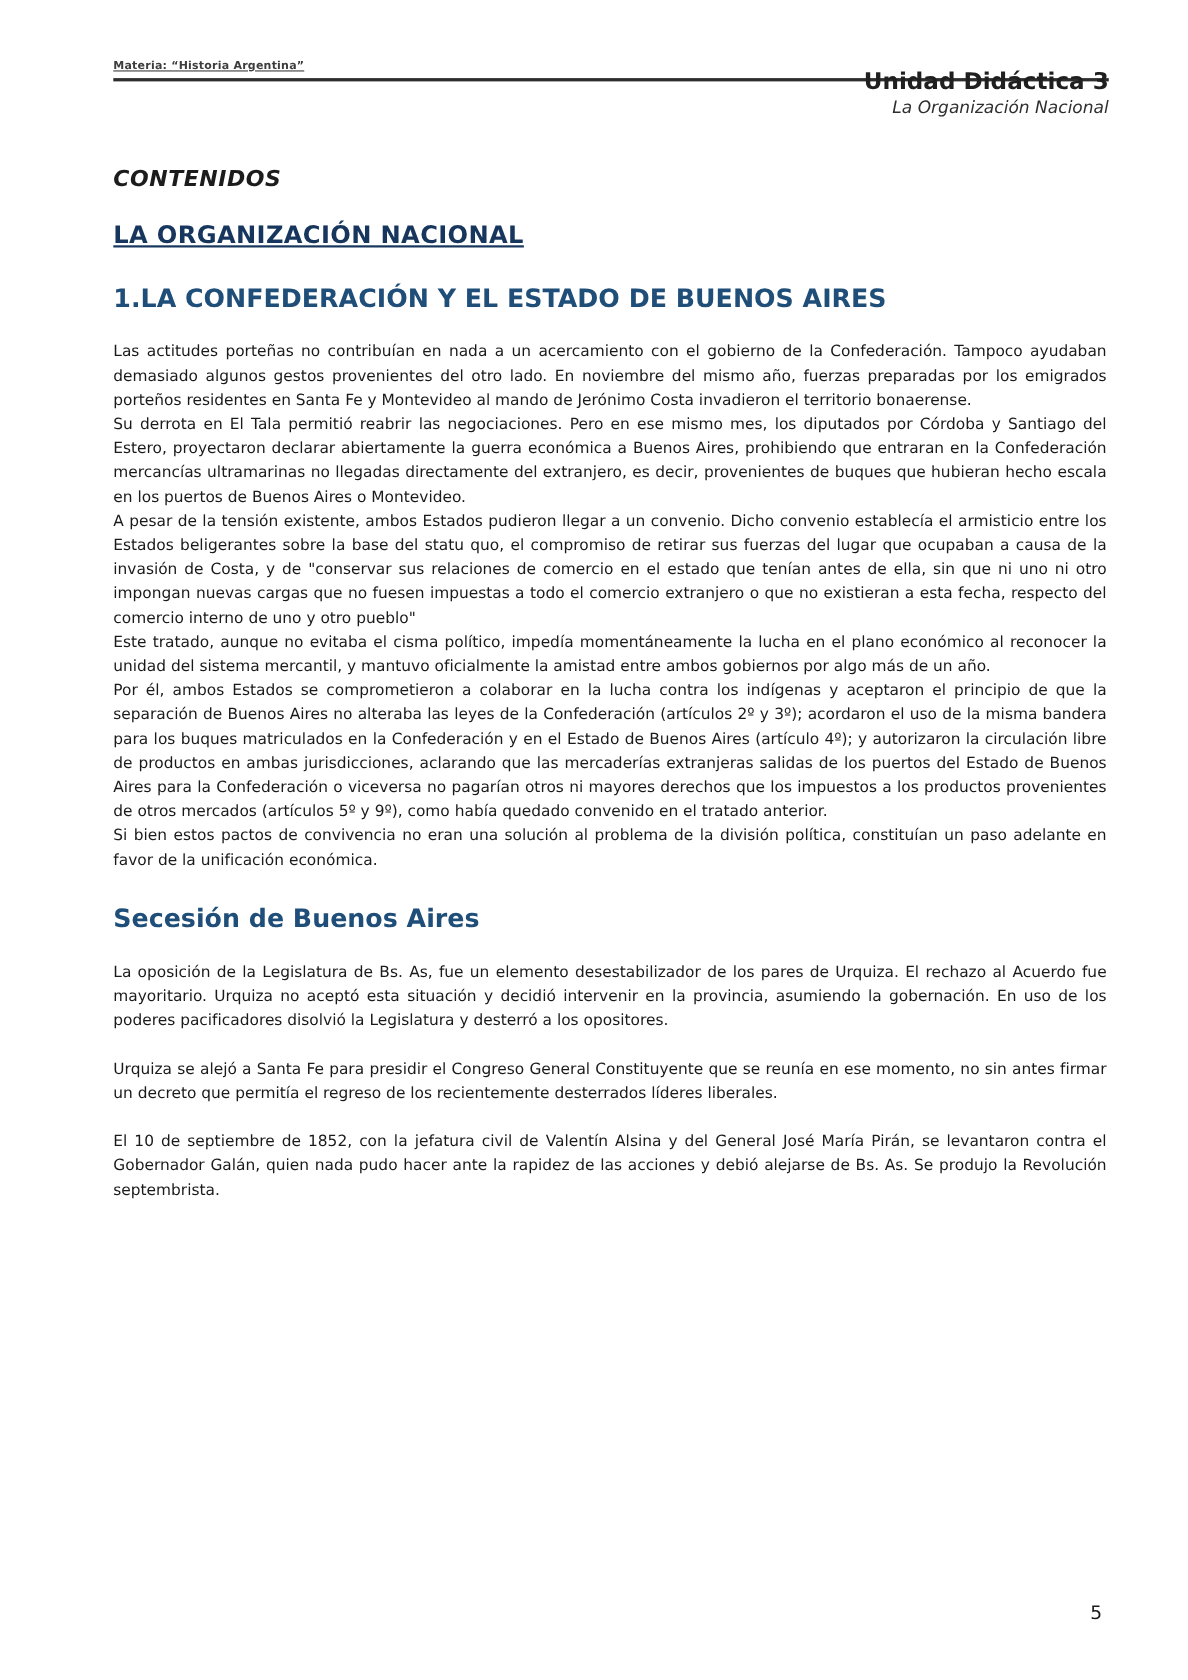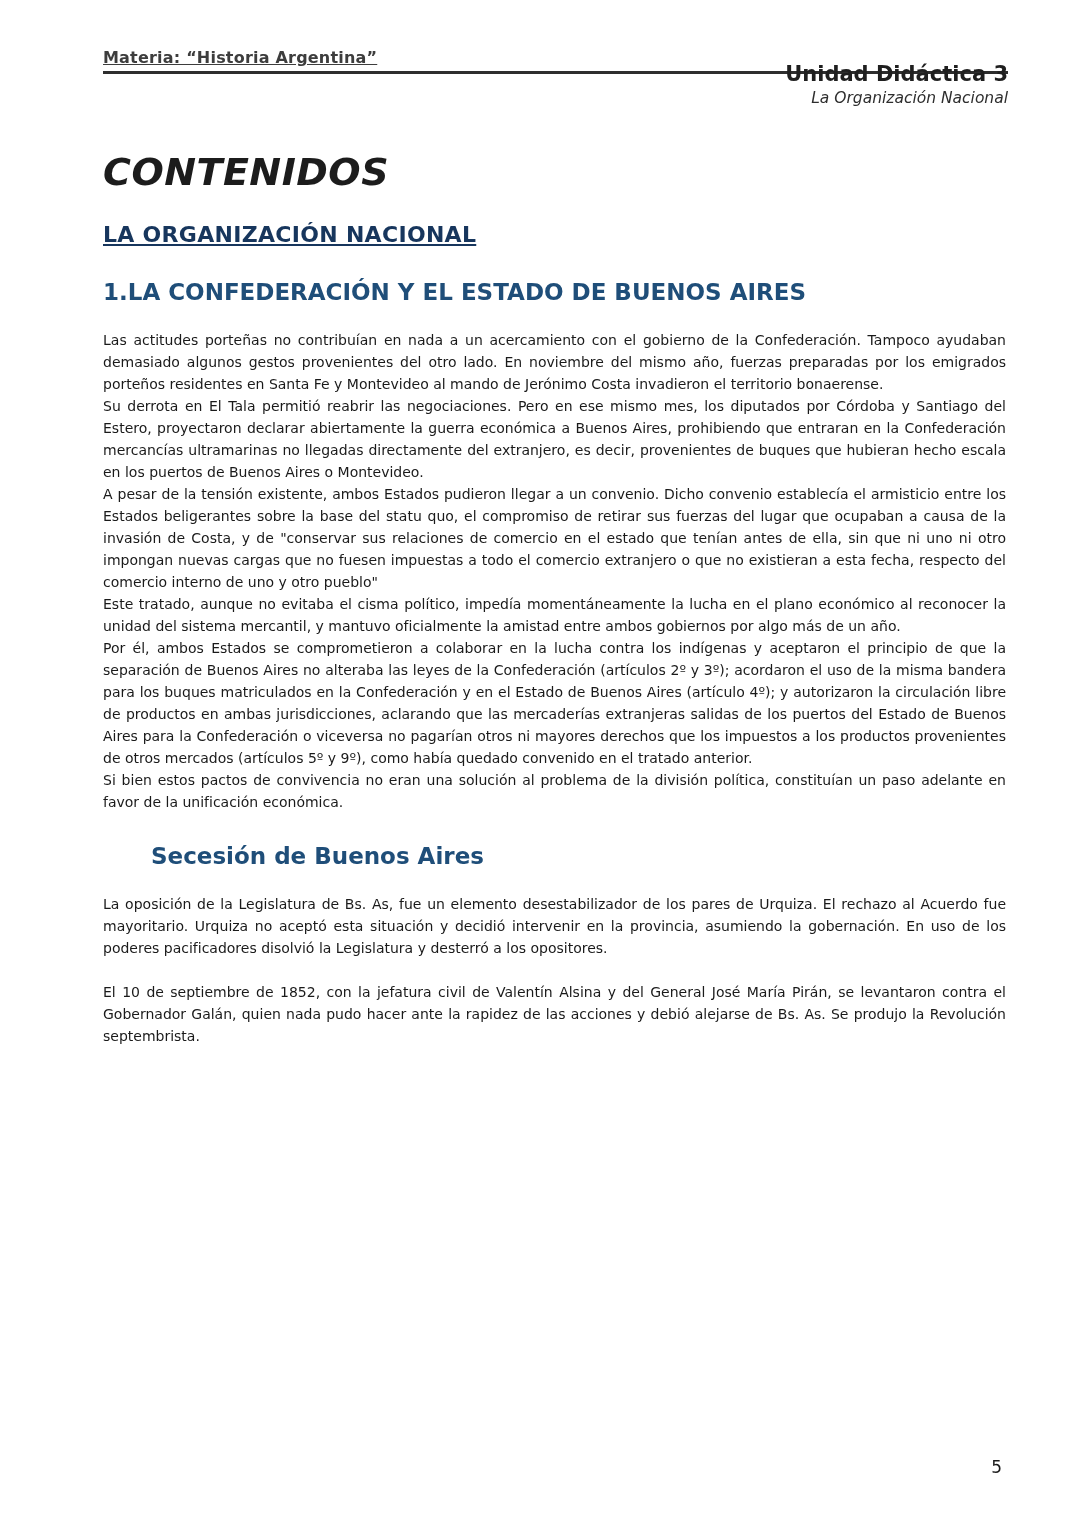--- a/index.html
+++ b/index.html
@@ -22,21 +22,21 @@
     top: 48px;
     left: 103px;
     right: 72px;
   }
   .header-rule {
     border-bottom: 3px solid #2e2e2e;
     padding-bottom: 4px;
   }
   .course-label {
     font-weight: bold;
-    font-size: 16px;
+    font-size: 10px;
     color: #3d3d3d;
     text-decoration: underline;
     letter-spacing: 0.2px;
     margin-top: 24px;
   }
   .header-right {
     text-align: right;
     margin-top: -12px;
   }
   .unit-label {
@@ -53,21 +53,21 @@
   }
 
   
   .doc-body {
     position: absolute;
     top: 150px;
     left: 103px;
     width: 903px;
   }
   .title {
-    font-size: 38px;
+    font-size: 20px;
     font-style: italic;
     font-weight: bold;
     color: #1c1c1c;
     letter-spacing: 0.5px;
   }
   .main-heading {
     margin-top: 28px;
     font-size: 22px;
     font-weight: bold;
     color: #17365d;
@@ -75,21 +75,20 @@
     letter-spacing: 0.3px;
   }
   .section-heading {
     margin-top: 32px;
     font-size: 23px;
     font-weight: bold;
     color: #1f4e79;
   }
   .section-heading.sec2 {
     margin-top: 30px;
-    margin-left: 48px;
   }
   .para-block {
     margin-top: 24px;
     font-size: 14px;
     line-height: 22px;
     text-align: justify;
     color: #1a1a1a;
   }
   .para-block p { margin: 0; }
   .para-block.spaced p + p { margin-top: 22px; }
@@ -133,20 +132,21 @@
         <p>Este tratado, aunque no evitaba el cisma político, impedía momentáneamente la lucha en el plano económico al reconocer la unidad del sistema mercantil, y mantuvo oficialmente la amistad entre ambos gobiernos por algo más de un año.</p>
         <p>Por él, ambos Estados se comprometieron a colaborar en la lucha contra los indígenas y aceptaron el principio de que la separación de Buenos Aires no alteraba las leyes de la Confederación (artículos 2º y 3º); acordaron el uso de la misma bandera para los buques matriculados en la Confederación y en el Estado de Buenos Aires (artículo 4º); y autorizaron la circulación libre de productos en ambas jurisdicciones, aclarando que las mercaderías extranjeras salidas de los puertos del Estado de Buenos Aires para la Confederación o viceversa no pagarían otros ni mayores derechos que los impuestos a los productos provenientes de otros mercados (artículos 5º y 9º), como había quedado convenido en el tratado anterior.</p>
         <p>Si bien estos pactos de convivencia no eran una solución al problema de la división política, constituían un paso adelante en favor de la unificación económica.</p>
       </div>
     </section>
 
     <section>
       <h3 class="section-heading sec2">Secesión de Buenos Aires</h3>
       <div class="para-block spaced">
         <p>La oposición de la Legislatura de Bs. As, fue un elemento desestabilizador de los pares de Urquiza. El rechazo al Acuerdo fue mayoritario. Urquiza no aceptó esta situación y decidió intervenir en la provincia, asumiendo la gobernación. En uso de los poderes pacificadores disolvió la Legislatura y desterró a los opositores.</p>
+        <p>Urquiza se alejó a Santa Fe para presidir el Congreso General Constituyente que se reunía en ese momento, no sin antes firmar un decreto que permitía el regreso de los recientemente desterrados líderes liberales.</p>
         <p>El 10 de septiembre de 1852, con la jefatura civil de Valentín Alsina y del General José María Pirán, se levantaron contra el Gobernador Galán, quien nada pudo hacer ante la rapidez de las acciones y debió alejarse de Bs. As. Se produjo la Revolución septembrista.</p>
       </div>
     </section>
 
   </main>
 
   <div class="page-number">5</div>
 
 </div>
 

